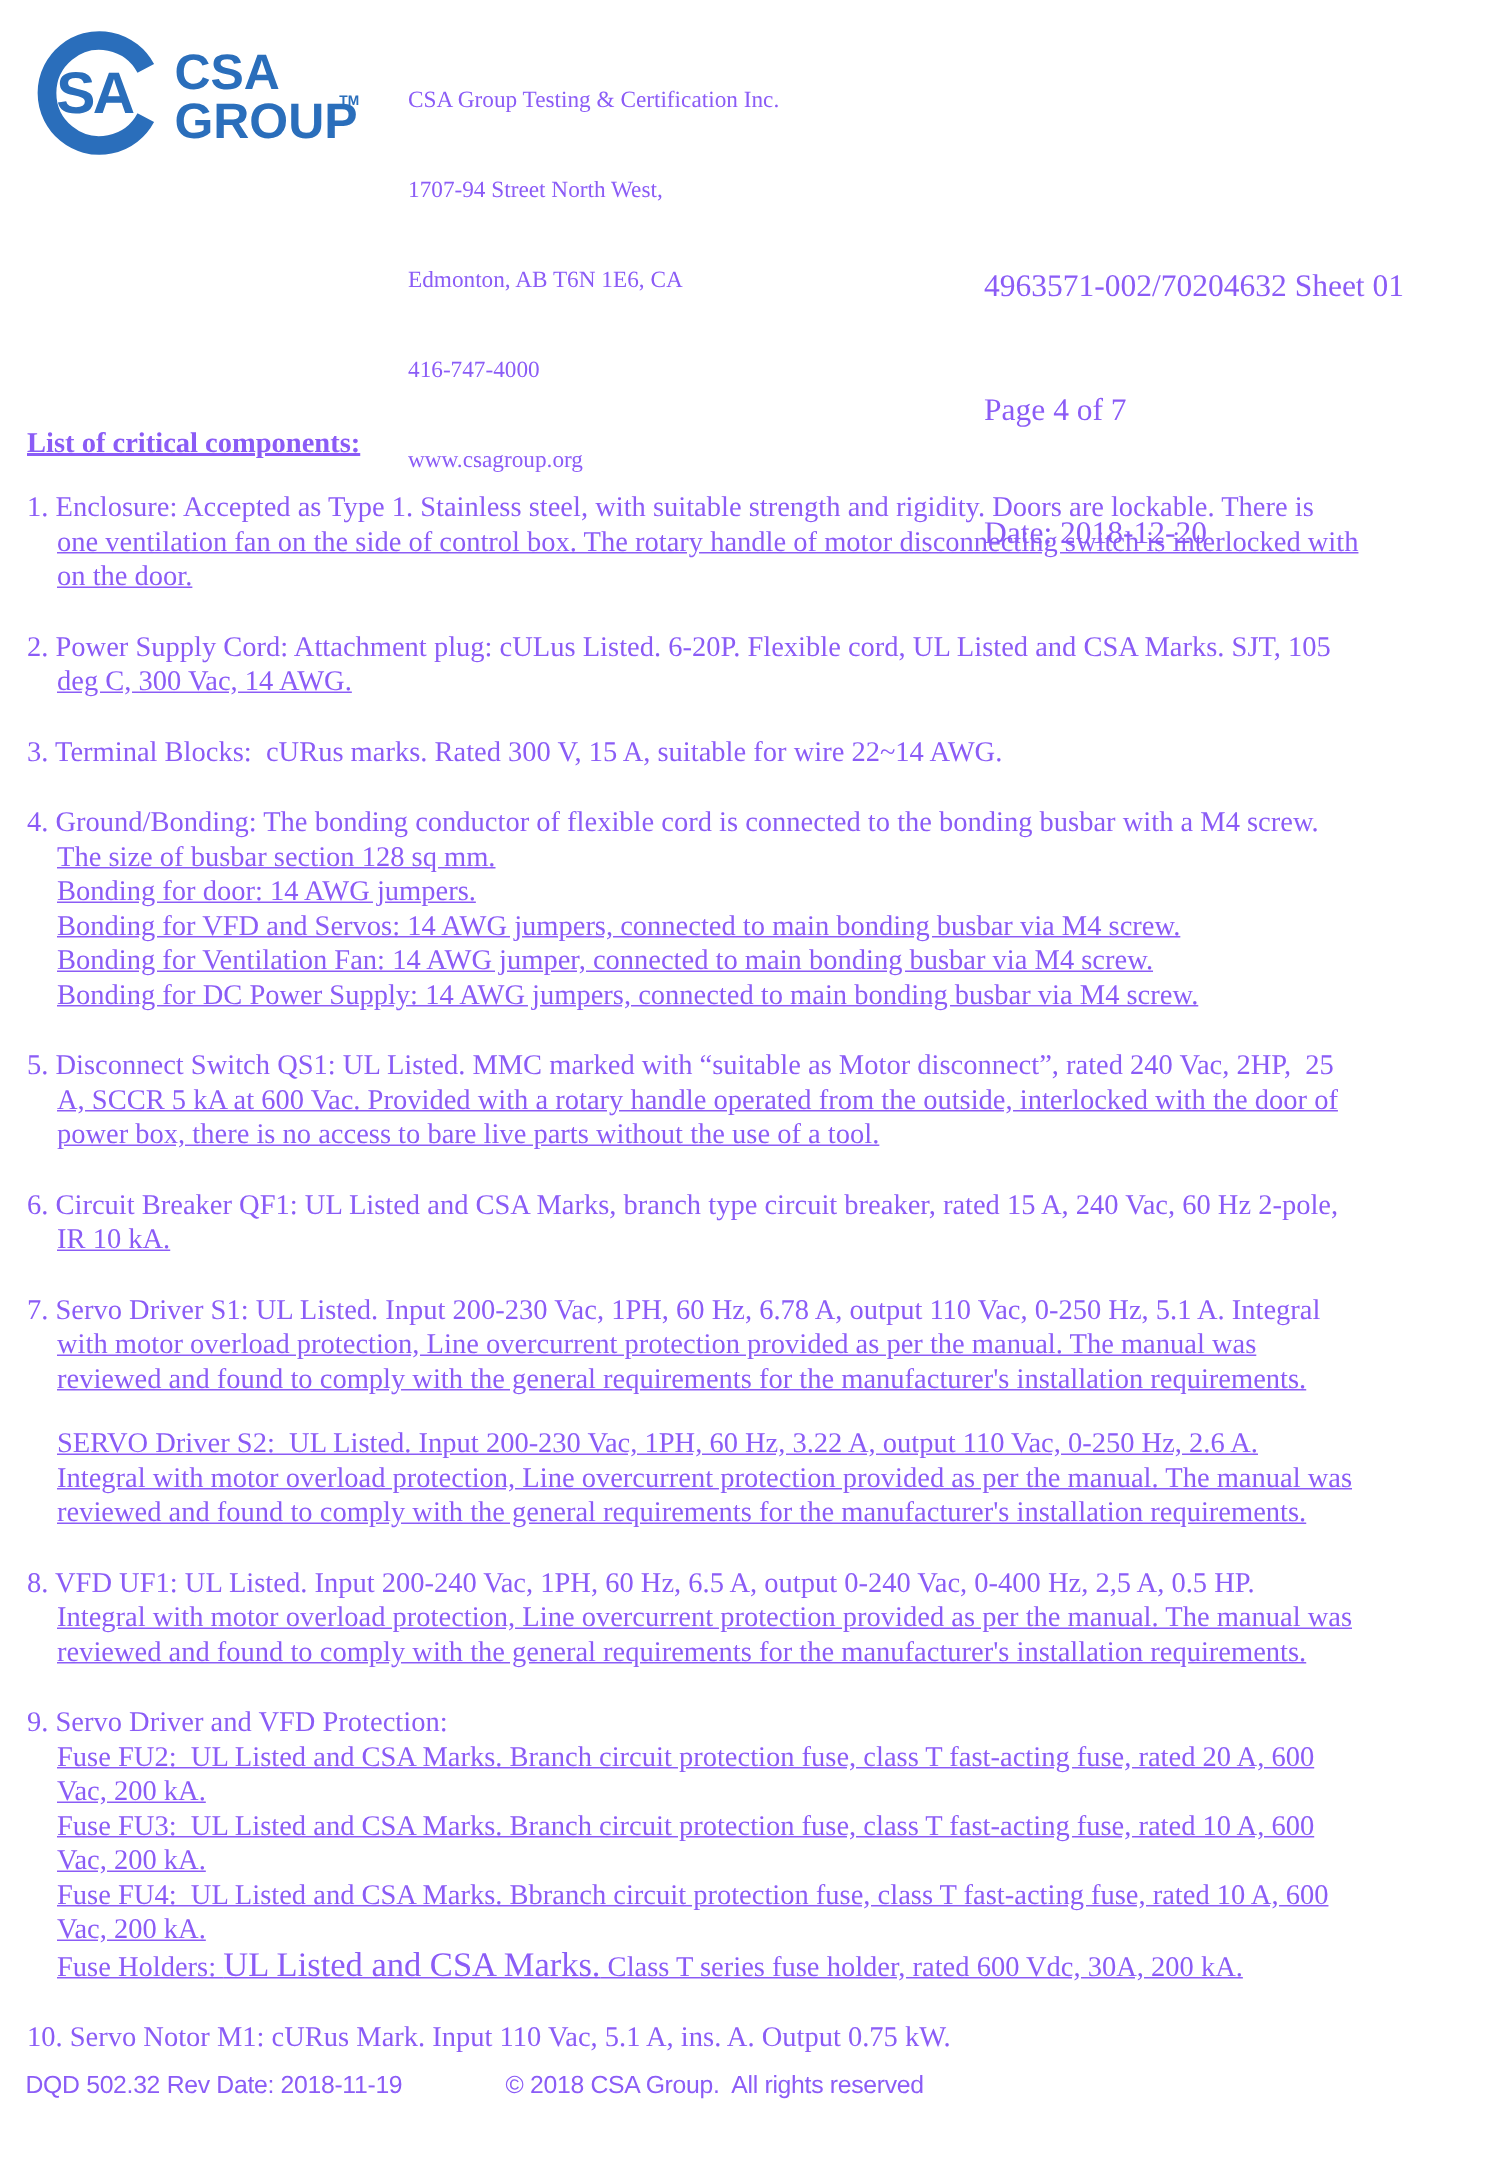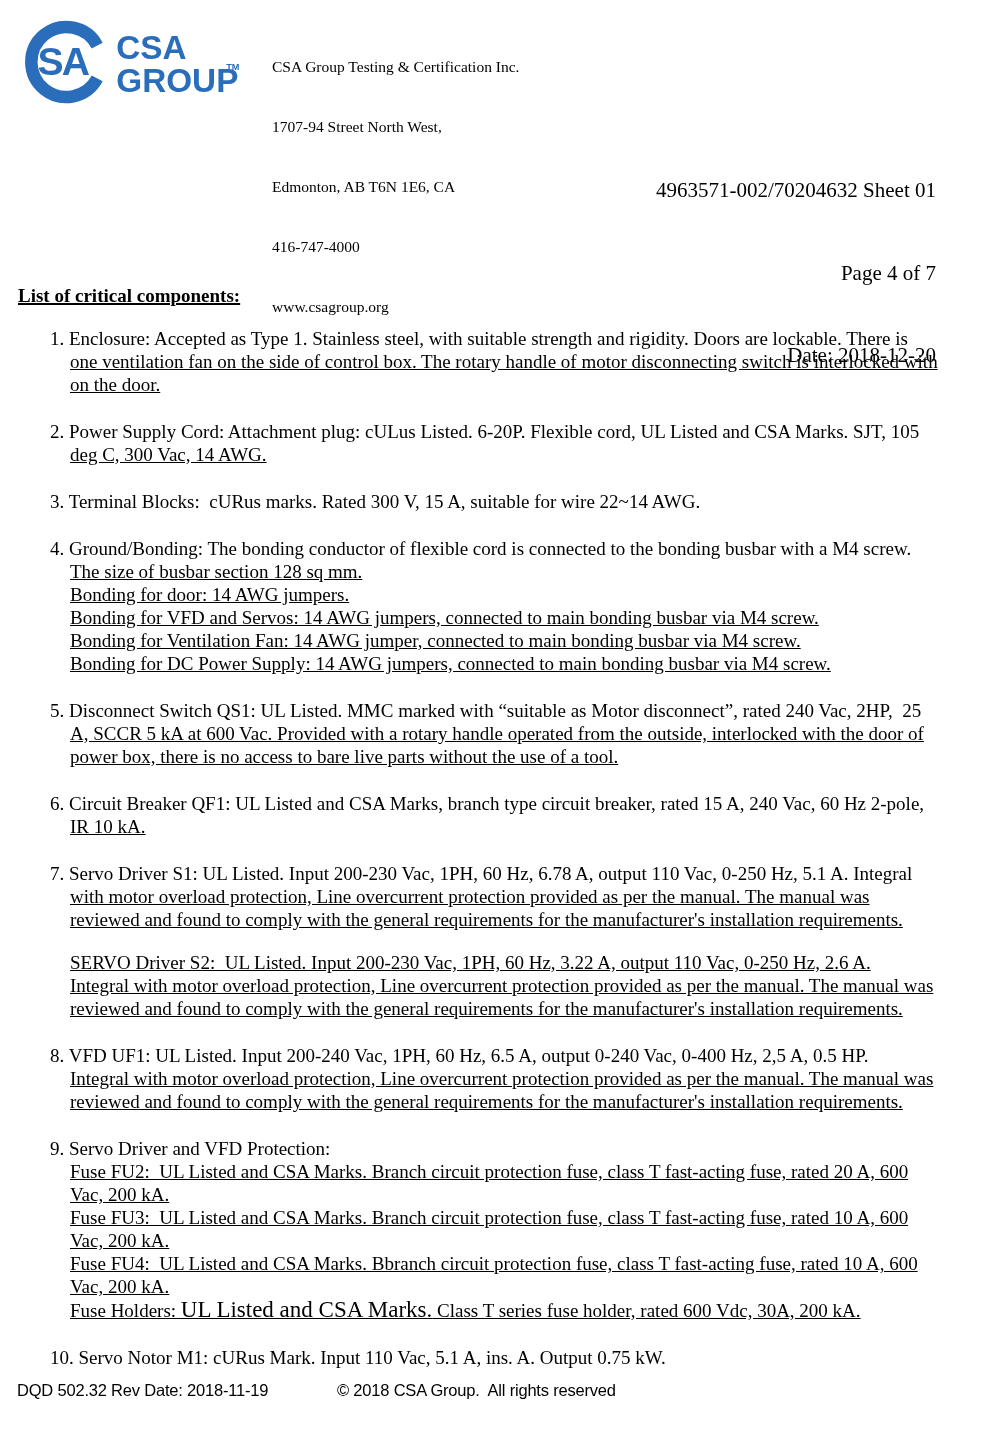--- a/index.html
+++ b/index.html
@@ -1,49 +1,49 @@
 <!DOCTYPE html>
 <html><head>
 <meta charset="utf-8">
 <style>
   html, body { margin: 0; padding: 0; background: #ffffff; }
   .page {
     position: relative;
     width: 998px;
     height: 1445px;
     background: #ffffff;
-    color: #000000;
+    color: #8b5cf6;
     font-family: "Liberation Serif", serif;
     overflow: hidden;
   }
 
   
   .logo-svg { position: absolute; left: 18px; top: 12px; }
   .company-block {
     position: absolute; left: 272px; top: 17px;
     font-size: 15.5px; line-height: 20px; white-space: pre;
   }
   .doc-info {
     position: absolute; right: 62px; top: 122px;
-    text-align: right; font-size: 21px; line-height: 27.5px; white-space: pre;
+    font-size: 21px; line-height: 27.5px; white-space: pre;
   }
 
   
   .body-block {
     position: absolute; left: 18px; top: 284px; width: 930px;
     font-size: 19px; line-height: 23px;
   }
   .heading {
     font-weight: 700;
     text-decoration: underline;
     text-decoration-thickness: 2px;
     margin-bottom: 20px;
     white-space: pre;
   }
-  .list-item { margin-bottom: 24px; margin-left: 32px; }
+  .list-item { margin-bottom: 24px; }
   .para + .para { margin-top: 20px; }
   .line { white-space: pre; }
   .line.cont { padding-left: 20px; text-decoration: underline; }
   .run-large { font-size: 23px; }
   .run-normal { font-size: 19px; }
 
   
   .footer-left, .footer-center {
     position: absolute; top: 1381px;
     font-family: "Liberation Sans", sans-serif;

